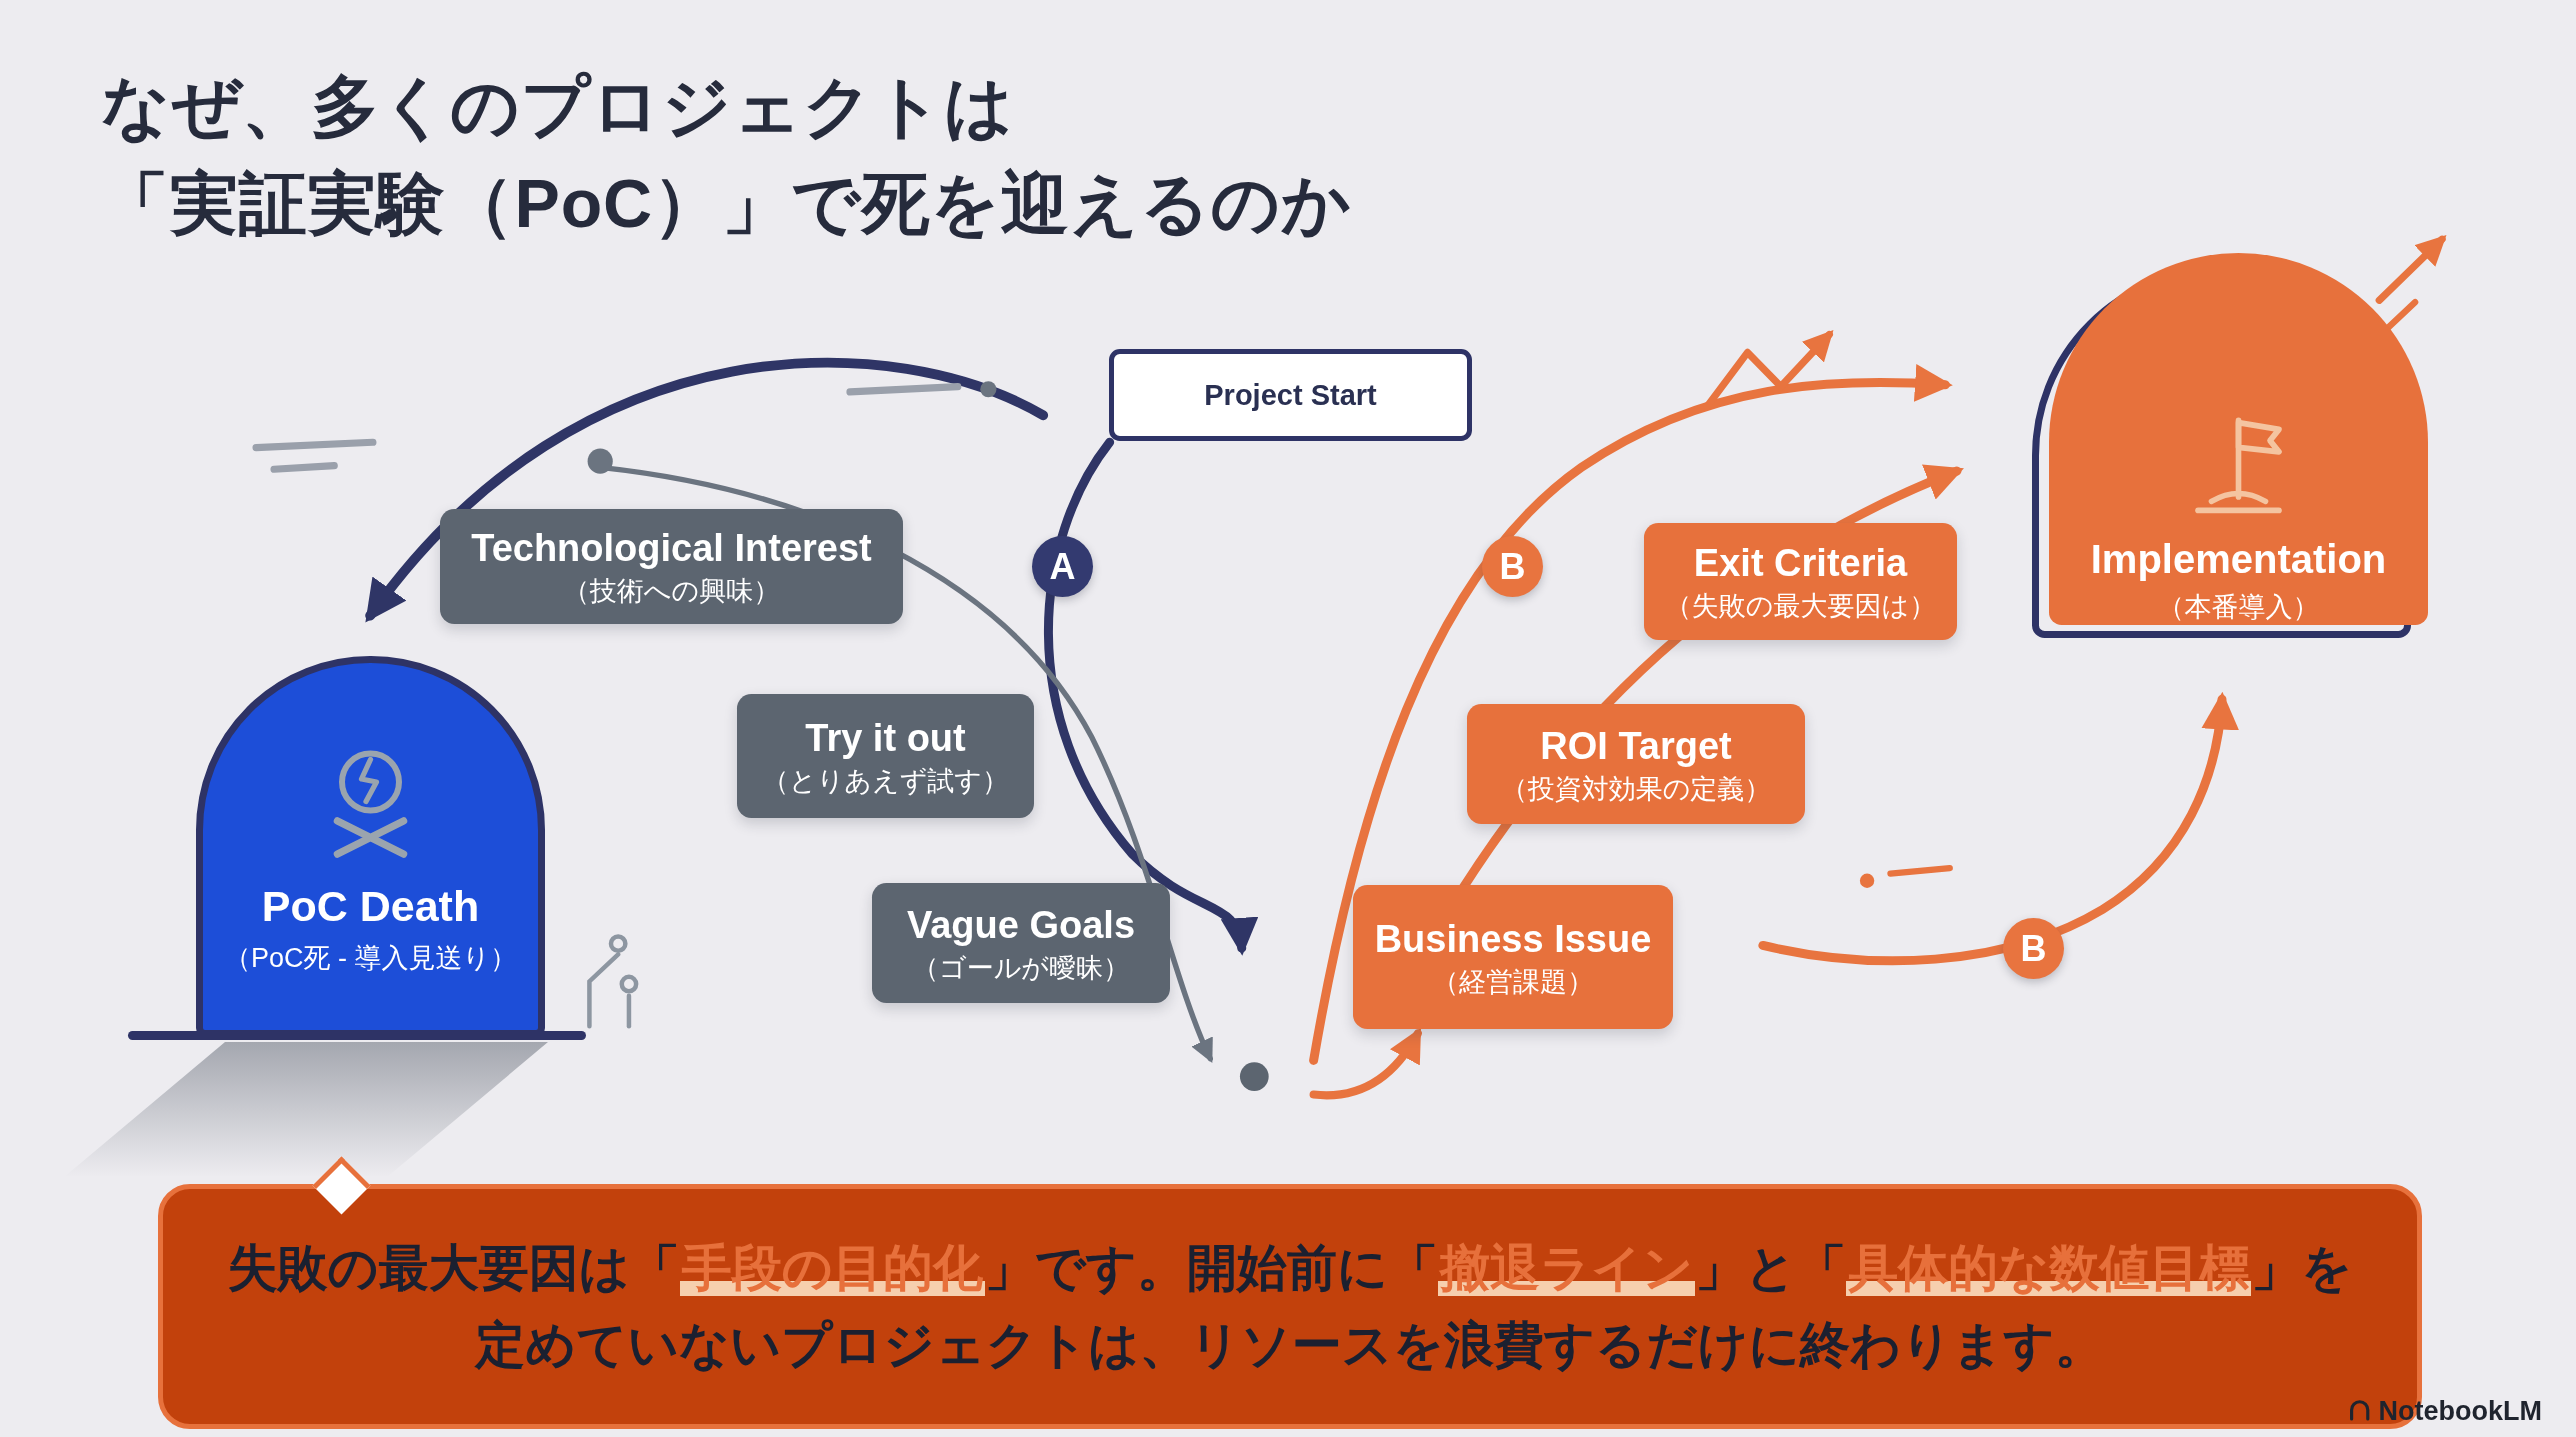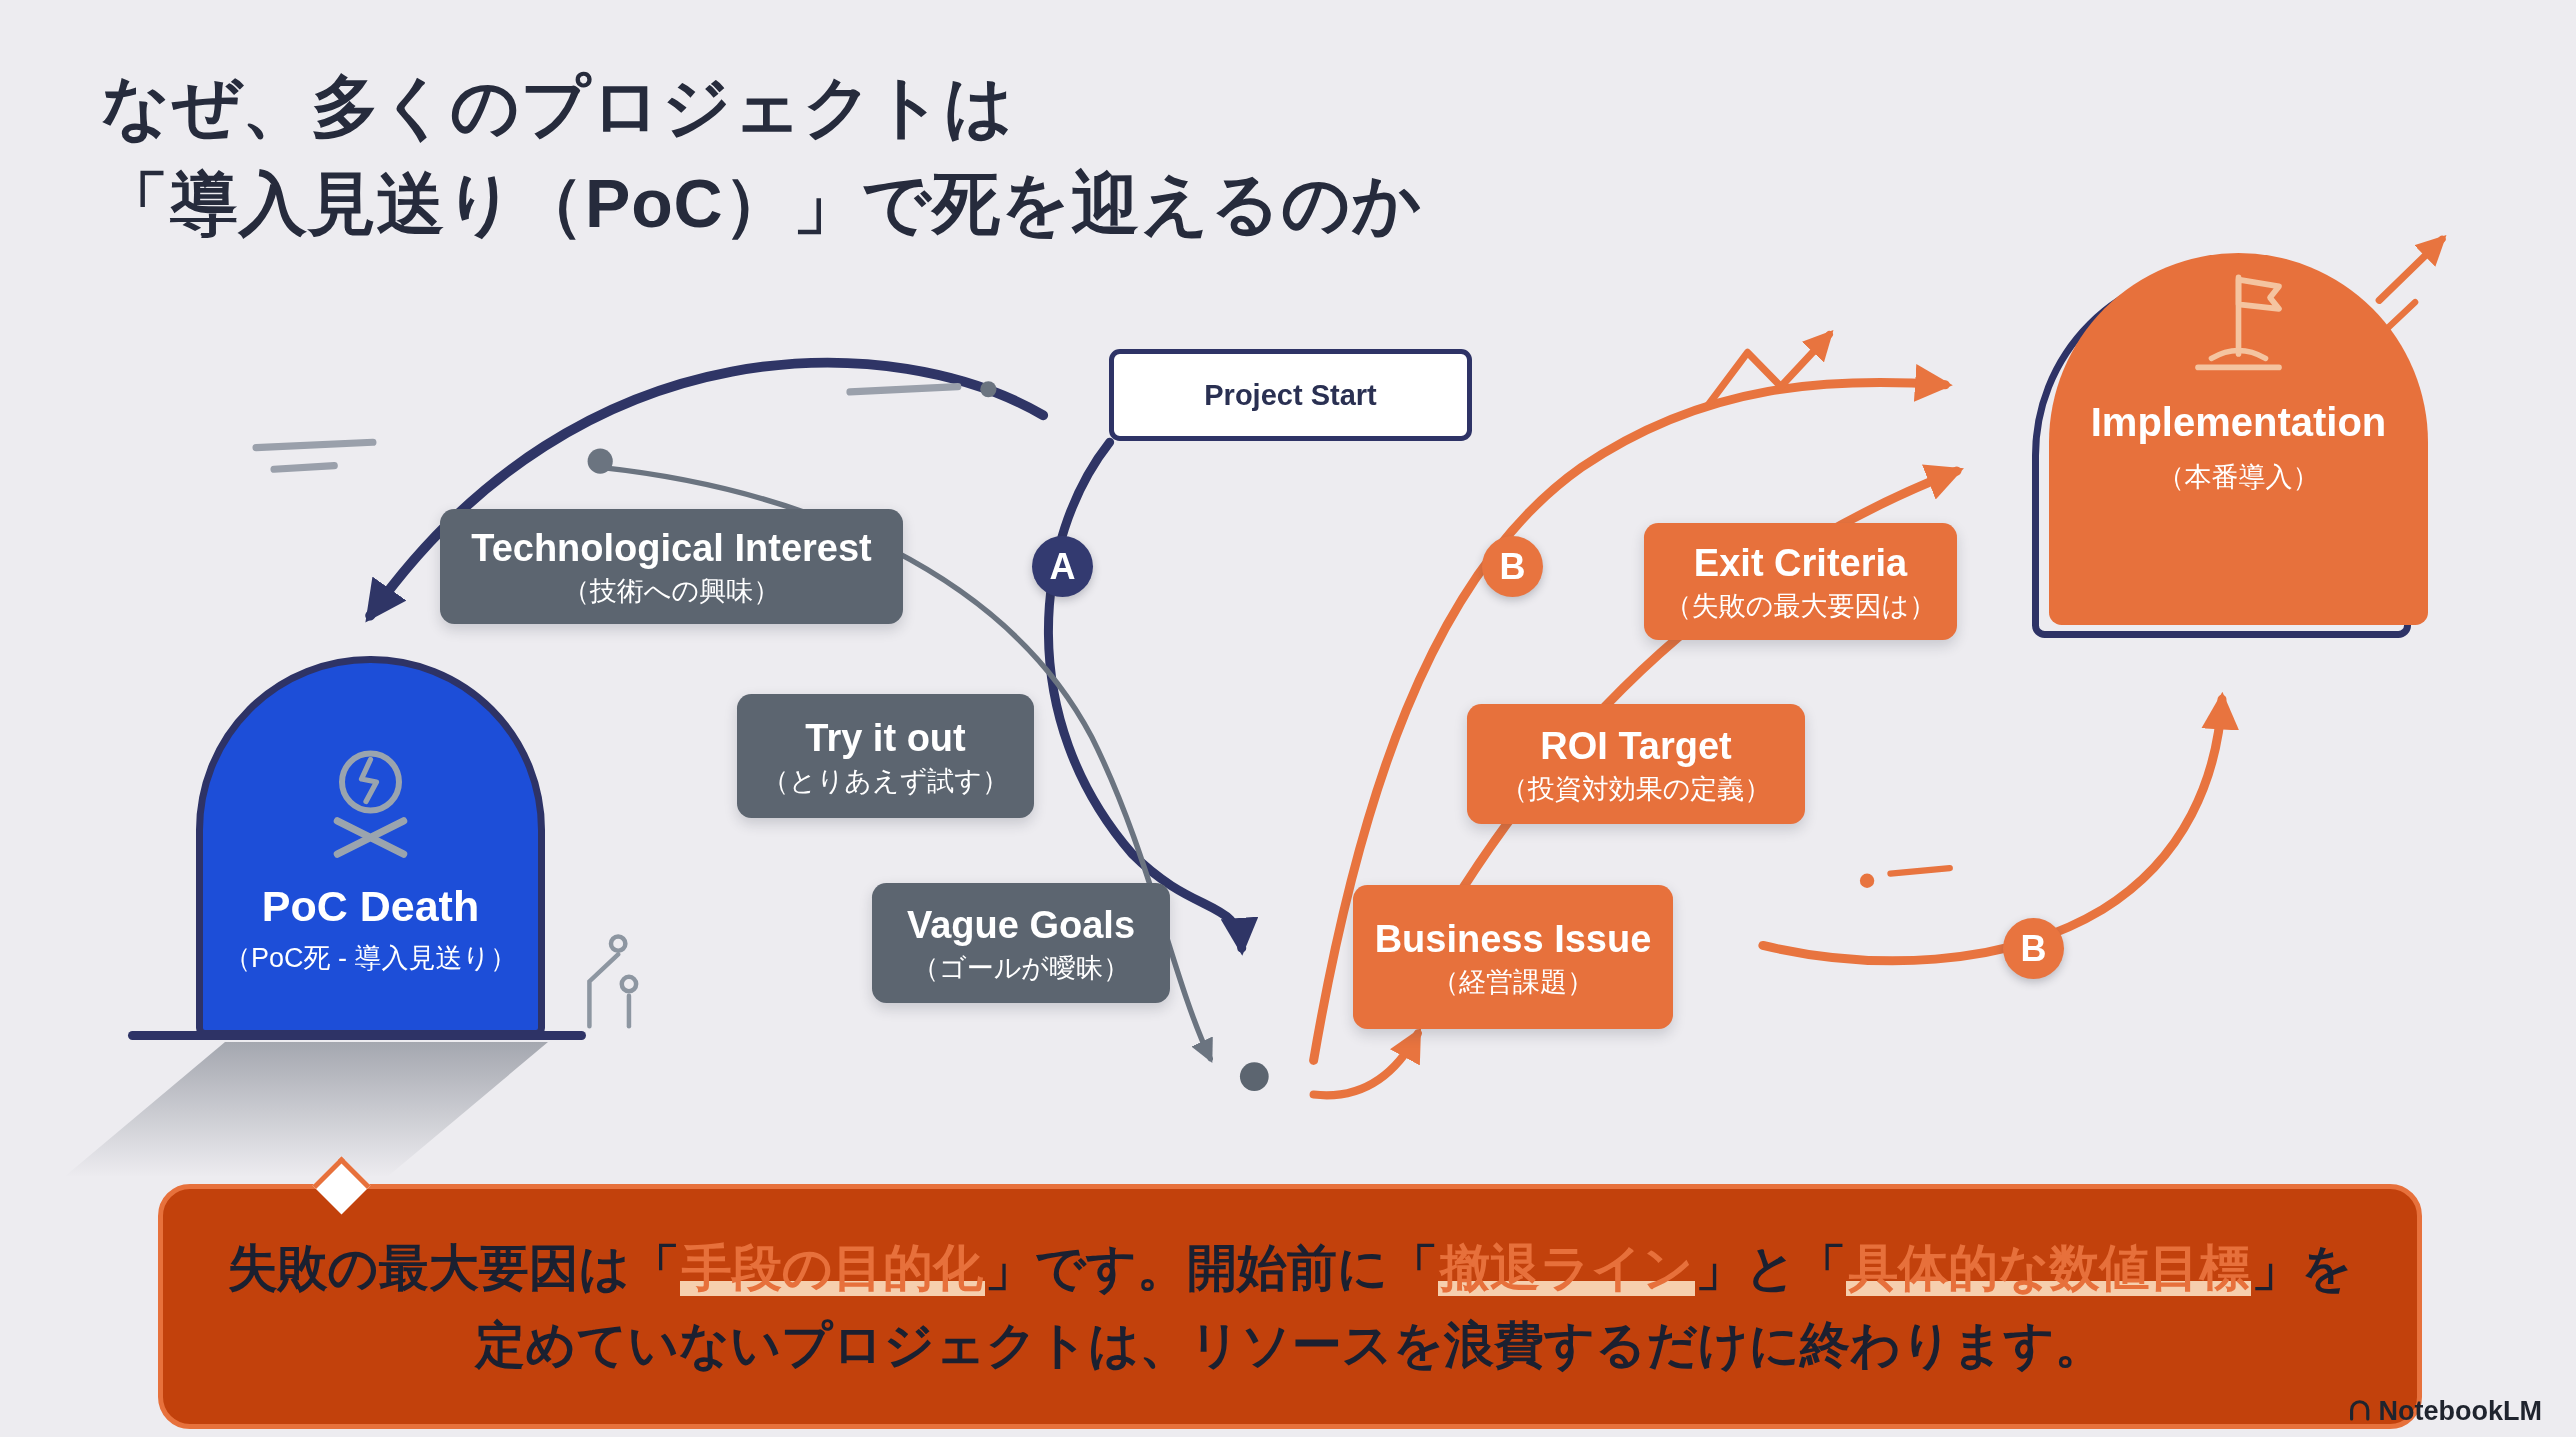--- a/index.html
+++ b/index.html
@@ -65,22 +65,22 @@
   }
   
   .arch-outline {
     position:absolute; left:2032px; top:266px; width:379px; height:372px;
     border:7.2px solid #2e3366; border-radius:190px 190px 12.6px 12.6px;
     background:transparent; z-index:2;
   }
   .arch {
     position:absolute; left:2049px; top:253px; width:379px; height:372px;
     background:#e7713c; border-radius:190px 190px 12.6px 12.6px; z-index:3;
-    display:flex; flex-direction:column; align-items:center; justify-content:flex-start;
-    color:#ffffff; text-align:center; padding-top:12.6px;gap:7px;
+    display:flex; flex-direction:column; align-items:center; justify-content:flex-end;
+    color:#ffffff; text-align:center; padding-top:12.6px;
   }
   .arch .t { font-size:40px; font-weight:bold; margin-top:12.6px; }
   .arch .s { font-size:27px; margin-top:7.2px; }
   
   .callout {
     position:absolute; left:158px; top:1184px; width:2264px; height:245px;
     background:#c2410c; border:5.4px solid #e7713c; border-radius:32px; z-index:5;
     display:flex; flex-direction:column; align-items:center; justify-content:center;
     gap:14.4px; font-size:50px; font-weight:bold; color:#1b2030; line-height:1.25;
   }
@@ -150,21 +150,21 @@
     <g stroke="#8d96a1" stroke-width="5" fill="none" stroke-linecap="round">
       <path d="M 656 1142 L 656 1092 L 688 1062"></path>
       <circle cx="688" cy="1050" r="8"></circle>
       <path d="M 700 1142 L 700 1108"></path>
       <circle cx="700" cy="1095" r="8"></circle>
     </g>
   </svg>
 
   <div class="title">
     <div>なぜ、多くのプロジェクトは</div>
-    <div>「導入見送り（PoC）」で死を迎えるのか</div>
+    <div>「実証実験（PoC）」で死を迎えるのか</div>
   </div>
 
   <div class="project-start">
     <span>Project Start</span>
   </div>
 
   <div class="badge navy" style="left:1032px; top:536px;">
       <span>A</span>
     </div>
   <div class="badge orange" style="left:1482px; top:536px;">

